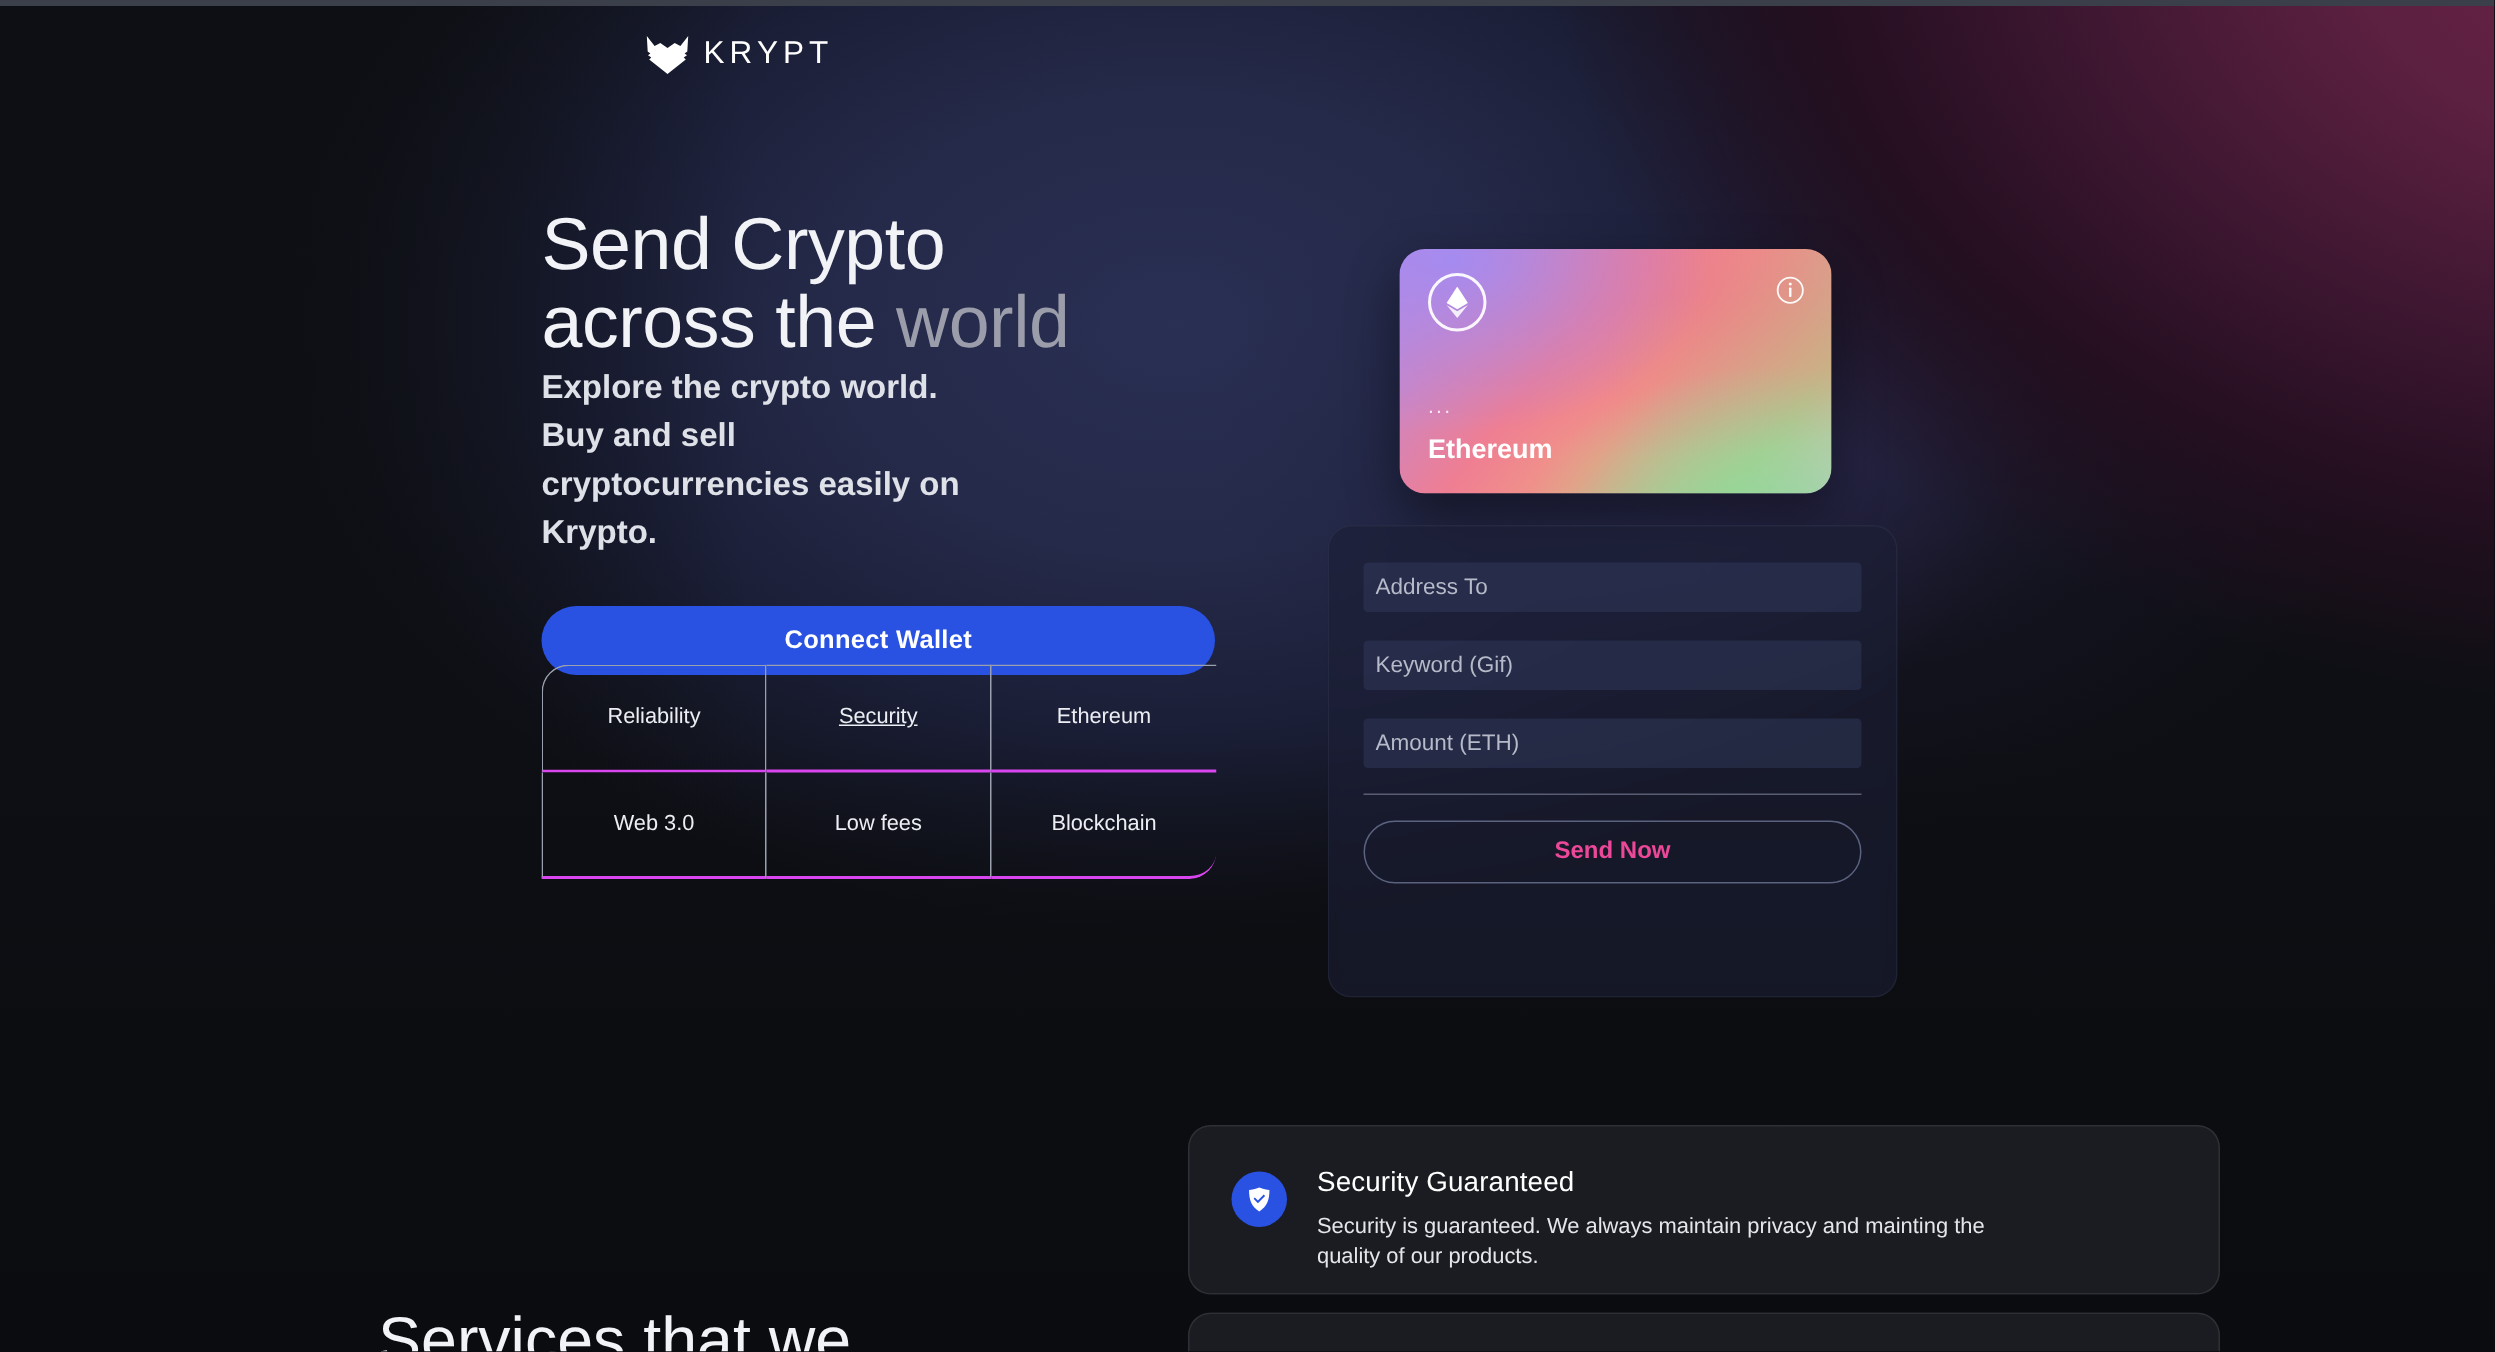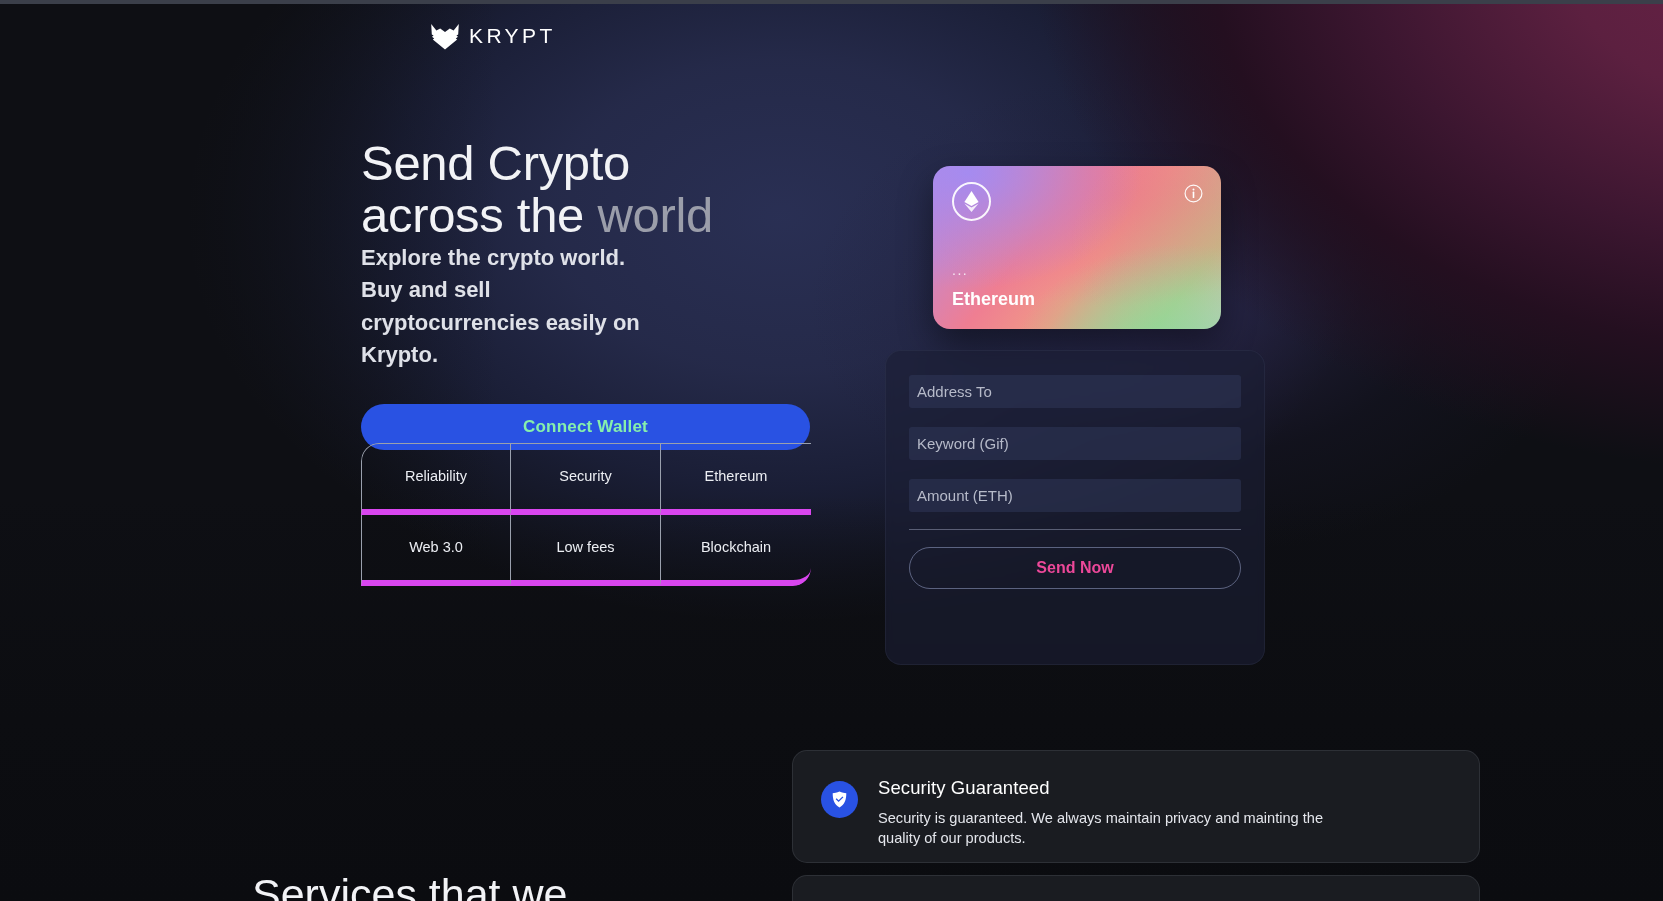--- a/index.html
+++ b/index.html
@@ -80,21 +80,21 @@
   .hero p {
     font-size:22px; line-height:1.47; font-weight:700;
     color:#dfe1e8;
     max-width:290px;
   }
   .connect-btn {
     margin-top:33px;
     width:449px; height:46px;
     border:none; border-radius:999px;
     background:#2952e3;
-    color:#86efac; font-size:17px; font-weight:700;
+    color:#ffffff; font-size:17px; font-weight:700;
     letter-spacing:.2px;
     cursor:pointer;
     display:flex; align-items:center; justify-content:center;
     font-family:"Liberation Sans", sans-serif;
   }
 
   
   .feature-grid {
     position:absolute; top:443px; left:361px;
     width:450px; height:143px;
@@ -102,25 +102,25 @@
     grid-template-columns:repeat(3, 1fr);
     grid-template-rows:repeat(2, 1fr);
     border-top-left-radius:18px;
     border-bottom-right-radius:18px;
     overflow:hidden;
   }
   .feature-cell {
     display:flex; align-items:center; justify-content:center;
     font-size:14.5px; color:#eceef3; font-weight:400;
     border-right:1px solid #9aa0ad;
-    border-bottom:6px solid #d946ef;
+    border-bottom:2px solid #d946ef;
   }
   .feature-cell.r0c0 { border-left:1px solid #9aa0ad; border-top:1px solid #9aa0ad;
                        border-top-left-radius:18px; }
-  .feature-cell.r0c1 { border-top:1px solid #9aa0ad; }
+  .feature-cell.r0c1 { border-top:1px solid #9aa0ad;text-decoration:underline; }
   .feature-cell.r0c2 { border-top:1px solid #9aa0ad; border-right:none; }
   .feature-cell.r1c0 { border-left:1px solid #9aa0ad; }
   .feature-cell.r1c2 { border-right:none; border-bottom-right-radius:18px; }
 
   
   .eth-card {
     position:absolute; top:166px; left:933px;
     width:288px; height:163px;
     border-radius:17px;
     background:

